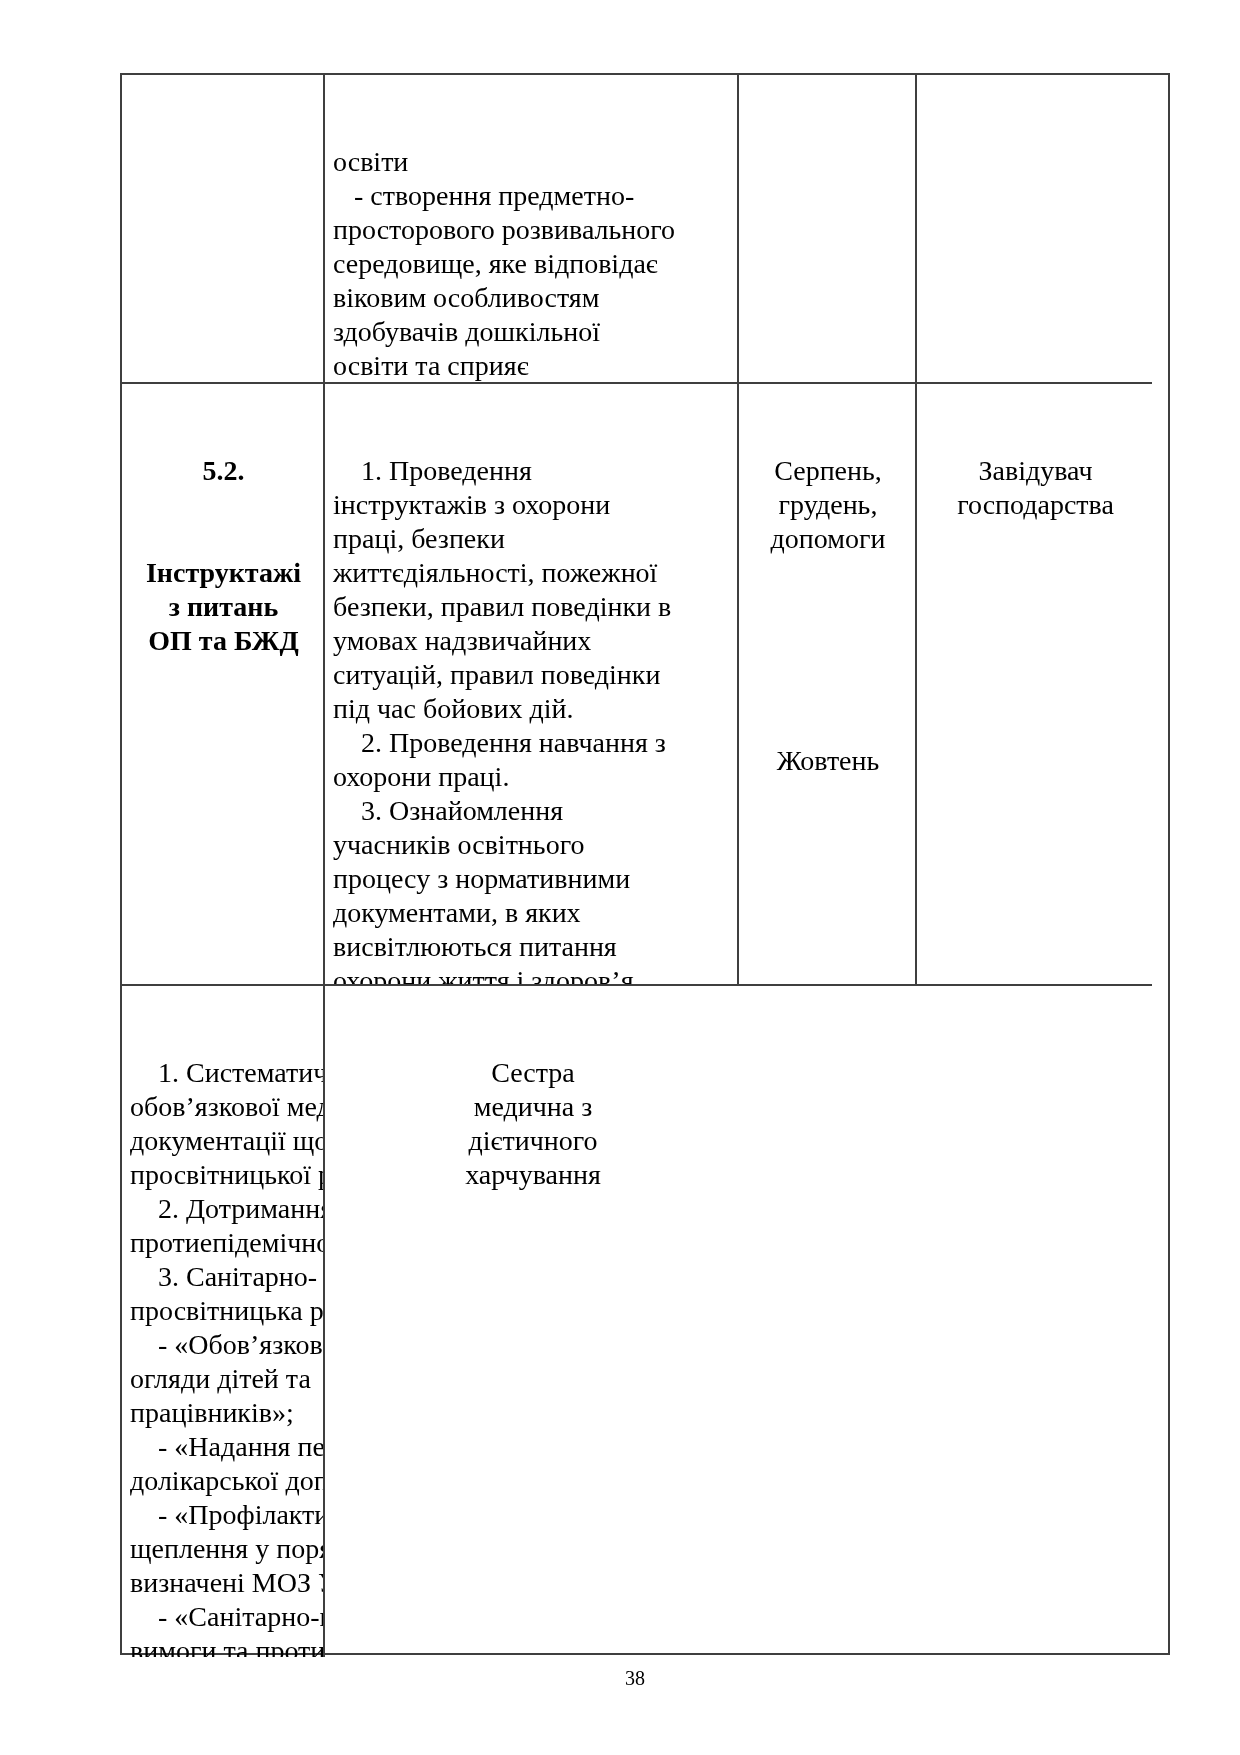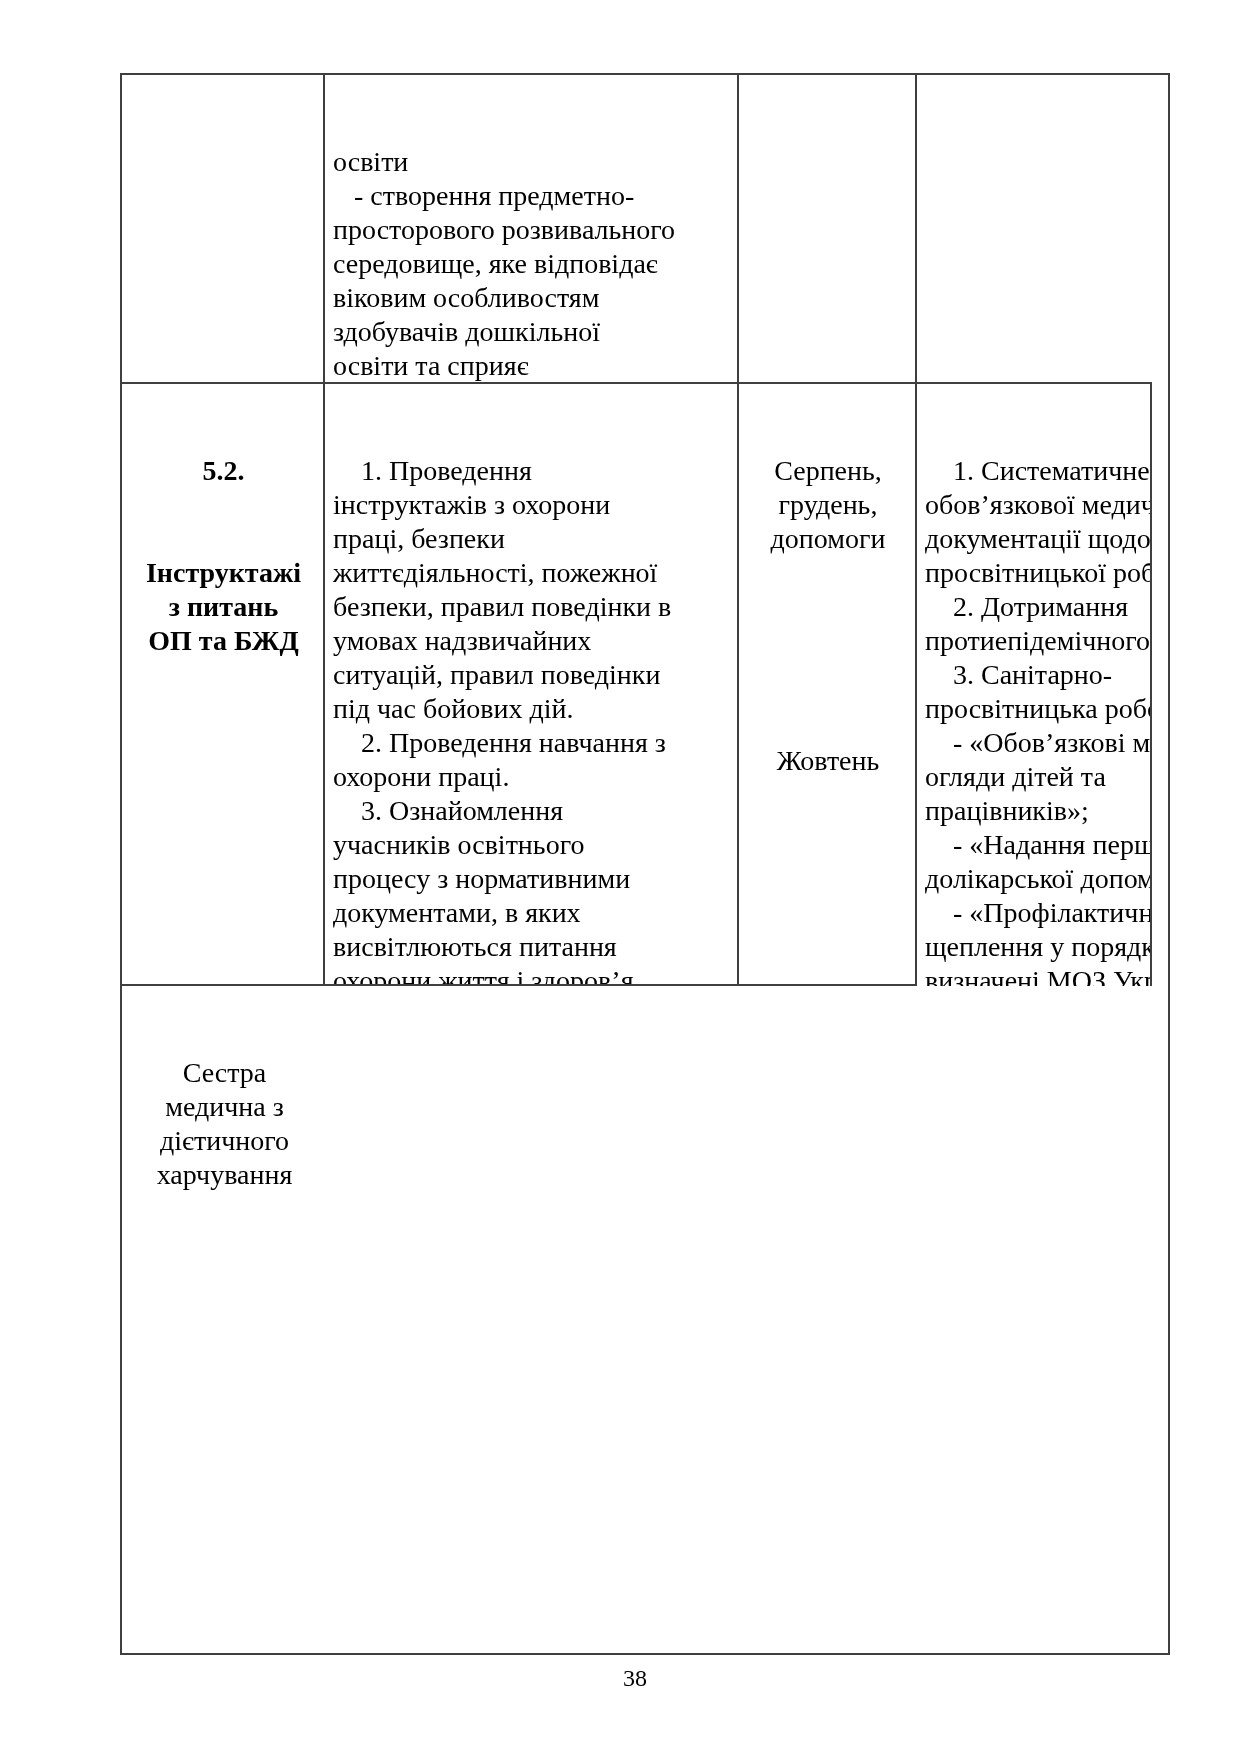--- a/index.html
+++ b/index.html
@@ -46,21 +46,21 @@
   .blk.g32  { margin-top: 32px; }
   .blk.g36  { margin-top: 36px; }
   .blk.g64  { margin-top: 64px; }
   .blk.g120 { margin-top: 120px; }
   .page-num {
     position: absolute;
     left: 120px;
     top: 1661px;
     width: 1030px;
     text-align: center;
-    font-size: 24px;
+    font-size: 20px;
     line-height: 34px;
   }
 </style>
 </head>
 <body>
 
 <div class="page">
 
   <div class="doc-table">
 
@@ -103,20 +103,24 @@
 висвітлюються питання
 охорони життя і здоров’я
 дошкільників.</div>
     </div>
     <div class="cell col-term">
       <div class="blk center">Серпень,
 грудень,
 допомоги</div>
       <div class="blk center g120">Жовтень</div>
     </div>
+    <div class="cell col-resp last-col">
+      <div class="blk center">Завідувач
+господарства</div>
+    </div>
 
     <div class="cell col-activity last-row">
       <div class="blk left">    1. Систематичне ведення
 обов’язкової медичної
 документації щодо питань
 просвітницької роботи.
     2. Дотримання
 протиепідемічного режиму.
     3. Санітарно-
 просвітницька робота:

